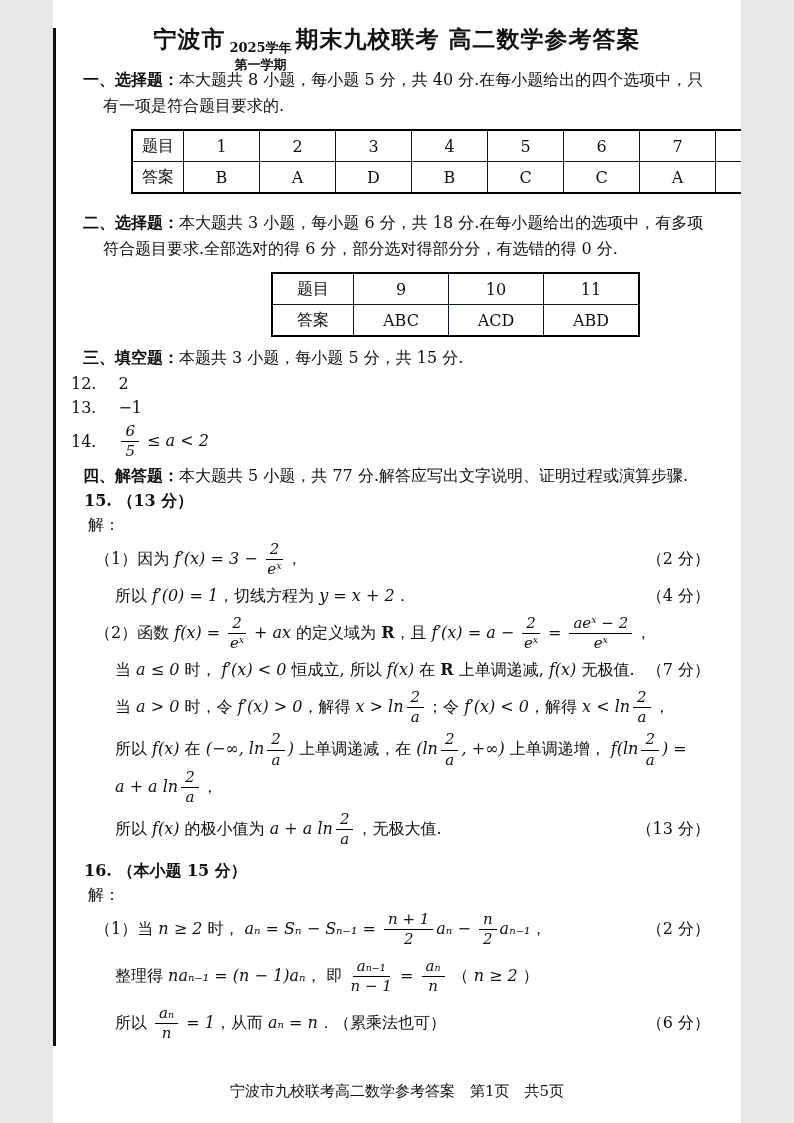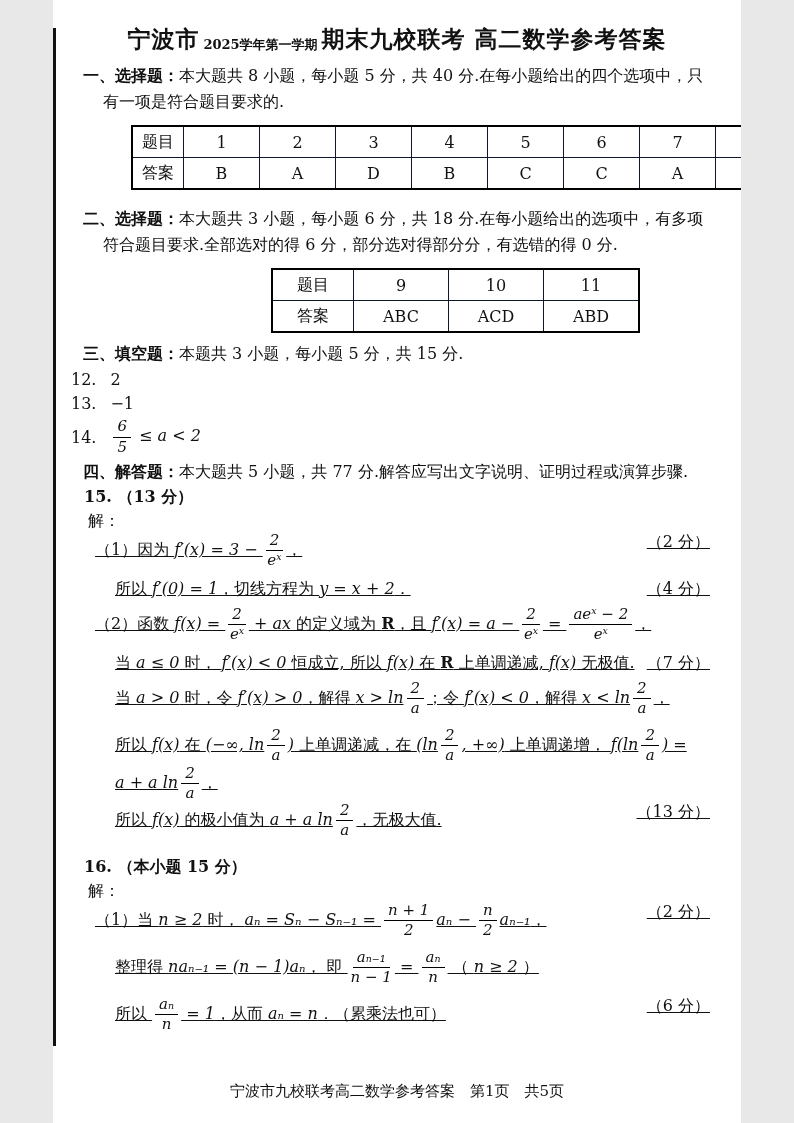--- a/index.html
+++ b/index.html
@@ -10,41 +10,41 @@
     background:#ffffff;
     color:#111111;
     font-family:"DejaVu Serif","DejaVu Sans",serif;
     font-size:16px;
     overflow:hidden;
   }
   .scan-mark{position:absolute;left:0;top:28px;width:3px;height:1018px;background:#111;}
   
   .title{padding-top:24px;text-align:center;font-weight:bold;white-space:nowrap;}
   .title .big{font-size:23px;letter-spacing:1px;}
-  .stack{display:inline-flex;flex-direction:row;vertical-align:middle;
-         font-size:13px;line-height:1.3;text-align:center;margin:0 4px;position:relative;top:3px;}
+  .stack{display:inline-flex;flex-direction:column;vertical-align:middle;
+         font-size:13px;line-height:1.3;text-align:center;margin:0 4px;position:relative;top:14px;}
   
   .sec{margin:0 30px 0 30px;padding-left:20px;text-indent:-20px;line-height:26px;}
   .sec b{font-weight:bold;text-align:right;}
   .mt8{margin-top:8px;} .mt12{margin-top:8px;} .mt16{margin-top:16px;}
   
   table.tbl{border-collapse:collapse;border:2px solid #000;table-layout:fixed;}
   table.tbl td{border:1px solid #0f172a;text-align:center;padding:0;height:30px;font-size:16px;}
   .tbl1{margin:10px 0 0 78px;width:650px;}
   .tbl1 td{width:75px;} .tbl1 td:first-child{width:50px;}
   .tbl2{margin:10px 0 0 218px;width:362px;}
   .tbl2 td{width:94px;height:29px;} .tbl2 td:first-child{width:80px;}
   
-  .fill{display:flex;align-items:center;margin-left:18px;min-height:24px;}
+  .fill{display:flex;align-items:center;margin-left:18px;min-height:24px;gap:8px;}
   .fill.tall{min-height:44px;}
   .fill .lbl{margin-right:14px;}
   
   .qhead{margin-left:31px;min-height:24px;line-height:24px;font-weight:bold;}
   .jie{margin-left:35px;min-height:23px;line-height:23px;}
-  .line{display:flex;align-items:flex-start;margin-right:31px;min-height:27px;text-decoration:underline;}
+  .line{display:flex;align-items:center;margin-right:31px;min-height:27px;}
   .line.tall{min-height:47px;}
   .ind1{margin-left:42px;} .ind2{margin-left:62px;}
   .score{margin-left:auto;white-space:nowrap;padding-left:12px;}
   
   .mi{font-style:italic;}
   .mb{font-weight:bold;font-style:normal;}
   .ct{font-style:normal;}
   .frac{display:inline-flex;flex-direction:column;align-items:center;
         font-style:italic;font-size:15px;line-height:1.15;vertical-align:middle;margin:0 3px;}
   .frac .num{border-bottom:1.4px solid #000;padding:0 4px 1px;}

